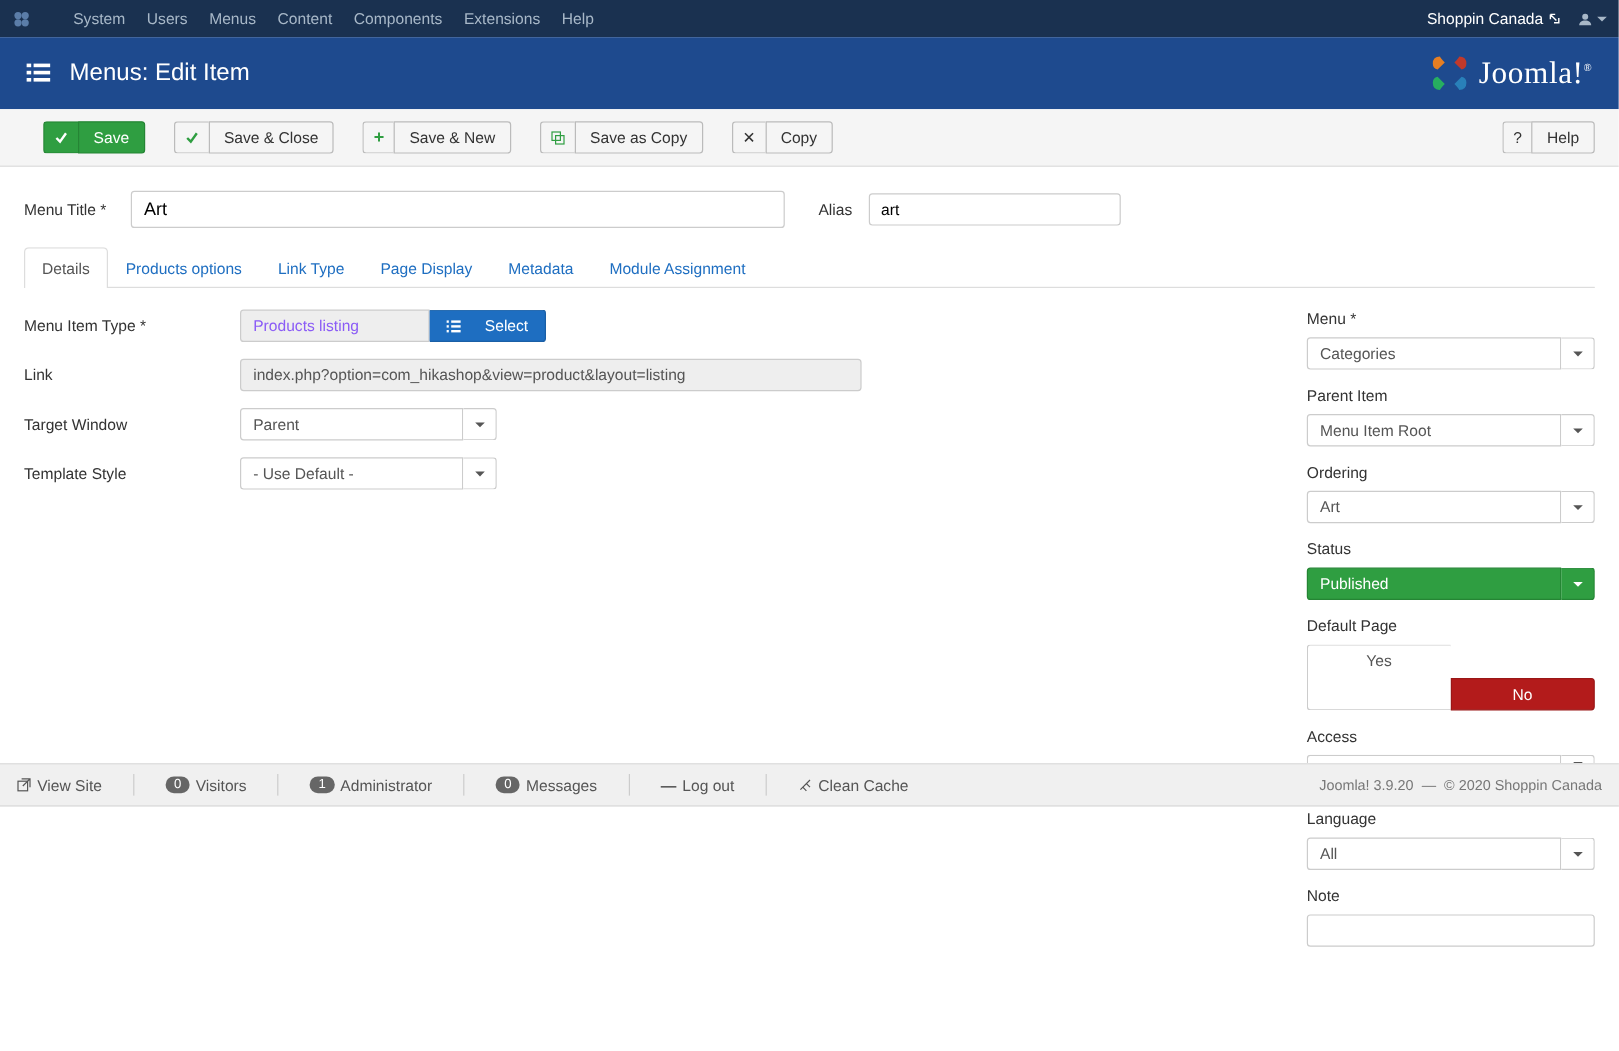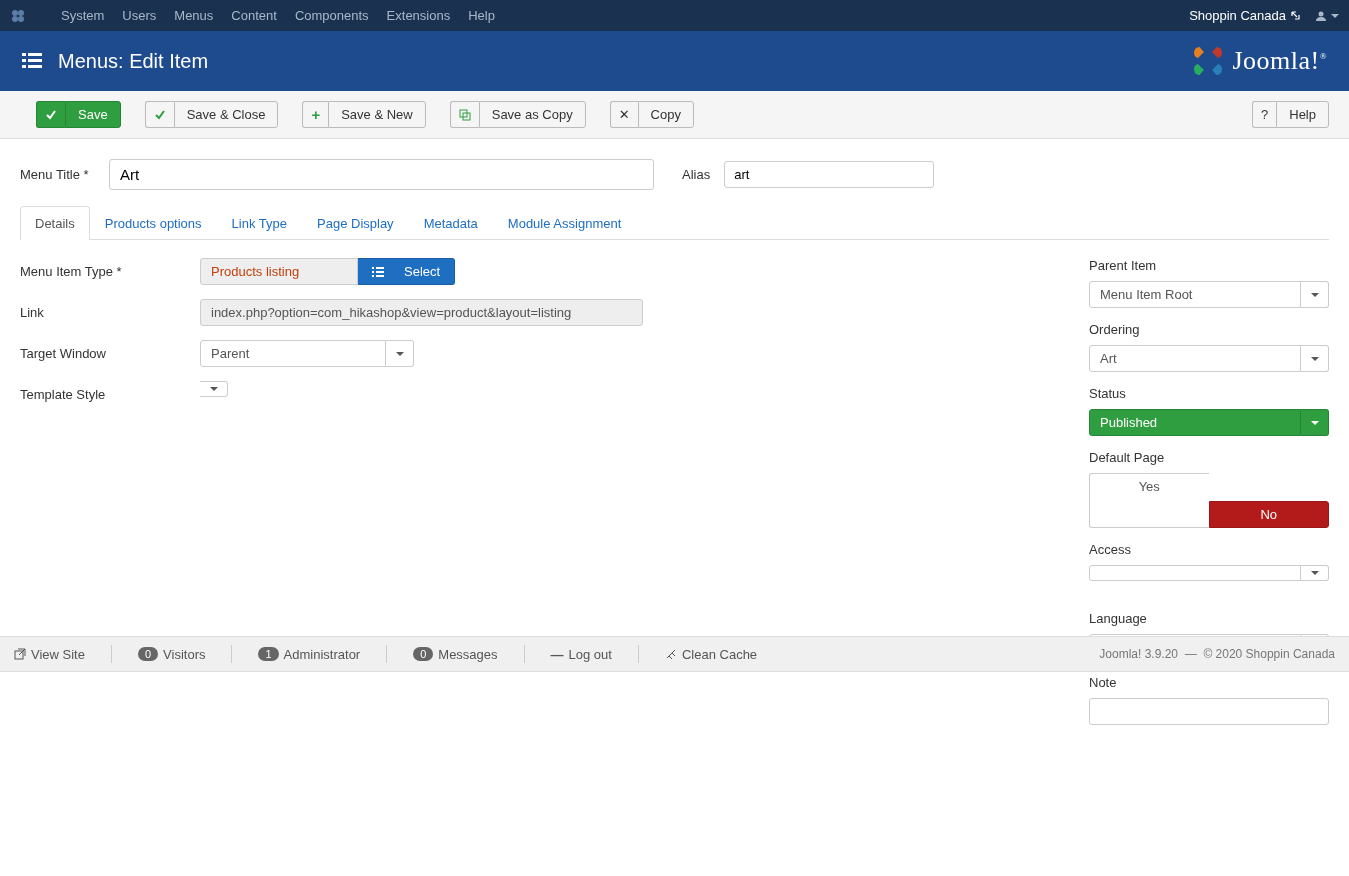--- a/index.html
+++ b/index.html
@@ -43,23 +43,23 @@
 .tab { padding: 9px 14px; font-size: 13px; color: #1e6ec1; cursor: pointer; border: 1px solid transparent; border-bottom: none; margin-bottom: -1px; border-radius: 4px 4px 0 0; }
 .tab.active { color: #555; border-color: #ddd; background: #fff; }
 
 
 .form-area { display: flex; gap: 40px; }
 .form-left { flex: 1; }
 .form-right { width: 240px; }
 .form-row { display: flex; align-items: flex-start; margin-bottom: 14px; }
 .form-row .lbl { width: 180px; font-size: 13px; padding-top: 6px; }
 .input-group { display: flex; }
-.readonly-box { background: #eee; border: 1px solid #ccc; padding: 5px 10px; font-size: 13px; border-radius: 3px 0 0 3px; color: #c2410c; width: 158px; }
+.readonly-box { background: #eee; border: 1px solid #ccc; padding: 5px 10px; font-size: 13px; border-radius: 3px 0 0 3px; color: #8b5cf6; width: 158px; }
 .select-btn { background: #1e6ec1; color: #fff; border: 1px solid #1a5fa6; border-left: none; padding: 5px 14px; font-size: 13px; border-radius: 0 3px 3px 0; cursor: pointer; display: flex; align-items: center; gap: 20px; }
-.link-box { background: #eee; border: 1px solid #ccc; padding: 5px 10px; font-size: 13px; border-radius: 3px; width: 443px; color: #555; }
+.link-box { background: #eee; border: 1px solid #ccc; padding: 5px 10px; font-size: 13px; border-radius: 3px; width: 518px; color: #555; }
 .dropdown { display: flex; }
 .dropdown-text { border: 1px solid #ccc; padding: 5px 10px; font-size: 13px; border-radius: 3px 0 0 3px; width: 186px; background: #fff; color: #555; }
 .dropdown-caret { border: 1px solid #ccc; border-left: none; border-radius: 0 3px 3px 0; padding: 5px 8px; display: flex; align-items: center; justify-content: center; width: 28px; background: #fff; }
 .caret { width: 0; height: 0; border-left: 4px solid transparent; border-right: 4px solid transparent; border-top: 4px solid #555; }
 
 
 .side-field { margin-bottom: 14px; }
 .side-field .slbl { font-size: 13px; margin-bottom: 8px; }
 .side-dropdown { display: flex; width: 100%; }
 .side-dropdown .dd-text { border: 1px solid #ccc; padding: 5px 10px; font-size: 13px; border-radius: 3px 0 0 3px; flex: 1; background: #fff; color: #555; }
@@ -241,30 +241,40 @@
           <div class="dropdown-text">Parent</div>
           <div class="dropdown-caret">
               <span class="caret"></span>
             </div>
         </div>
       </div>
 
       <div class="form-row">
         <div class="lbl">Template Style</div>
         <div class="dropdown">
+          <div class="dropdown-text">- Use Default -</div>
           <div class="dropdown-caret">
               <span class="caret"></span>
             </div>
         </div>
       </div>
 
     </div>
 
     <div class="form-right">
 
+      <div class="side-field">
+        <div class="slbl">Menu *</div>
+        <div class="side-dropdown">
+          <div class="dd-text">Categories</div>
+          <div class="dd-caret">
+              <span class="caret"></span>
+            </div>
+        </div>
+      </div>
 
       <div class="side-field">
         <div class="slbl">Parent Item</div>
         <div class="side-dropdown">
           <div class="dd-text">Menu Item Root</div>
           <div class="dd-caret">
               <span class="caret"></span>
             </div>
         </div>
       </div>

